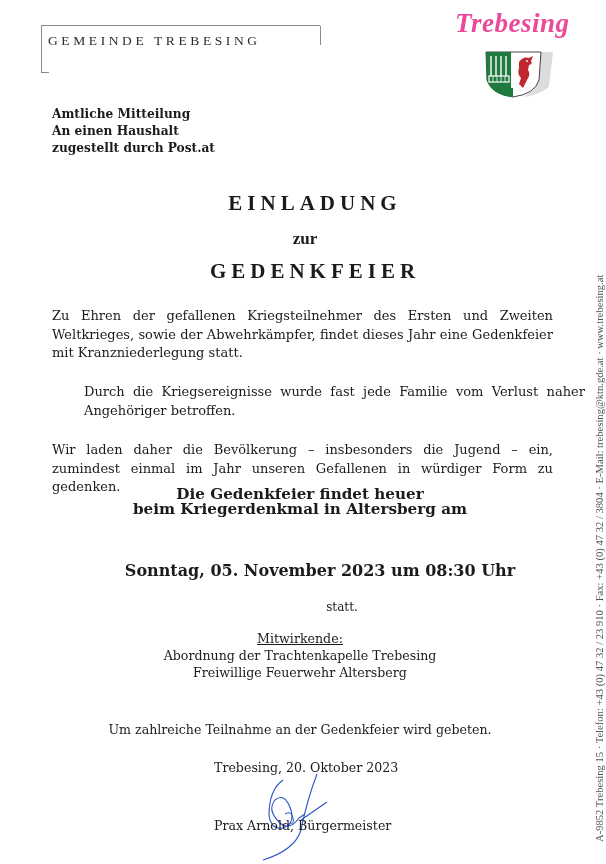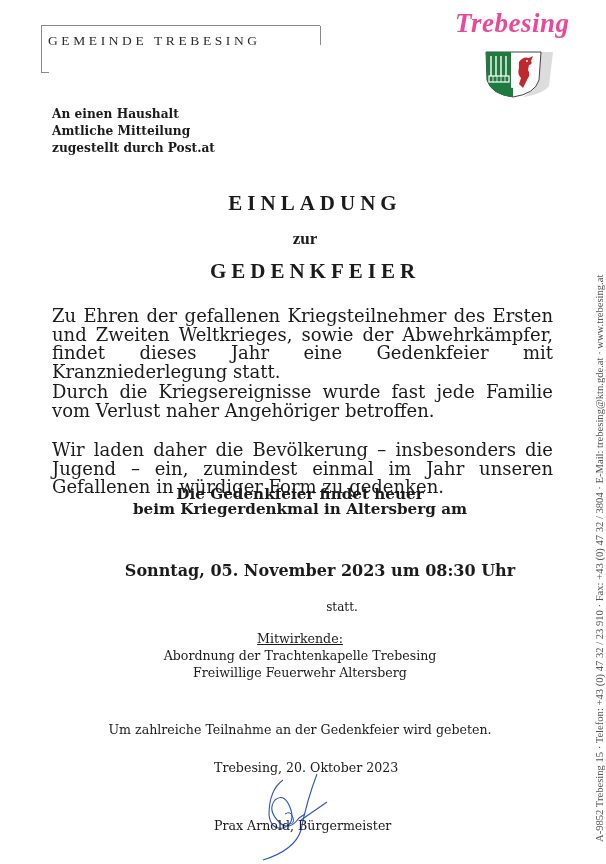--- a/index.html
+++ b/index.html
@@ -31,25 +31,25 @@
       left: 52px; top: 106px; font-size: 12.2px; font-weight: bold; line-height: 17px;
     }
     .addressee div { white-space: nowrap; }
     .title {
       left: 0; width: 606px; text-align: center; font-family: "Liberation Serif", serif;
     }
     .t1 { top: 191px; font-size: 21px; font-weight: bold; letter-spacing: 5px; padding-left: 12px; }
     .t2 { top: 229px; font-size: 17px; font-weight: bold; padding-left: 2px; }
     .t3 { top: 259px; font-size: 21px; font-weight: bold; letter-spacing: 5px; padding-left: 12px; }
     .para {
-      left: 52px; width: 501px; font-size: 18px; line-height: 18.6px; text-align: justify;
+      left: 52px; width: 501px; font-size: 13px; line-height: 18.6px; text-align: justify;
       text-align-last: left;
     }
     .p1 { top: 307px; }
-    .p2 { top: 383px; }
+    .p2 { top: 383px; margin-left: 32px; }
     .p3 { top: 441px; }
     .center { left: 0; width: 600px; text-align: center; }
     .event { font-size: 15.2px; font-weight: bold; }
     .e1 { top: 485px; }
     .e2 { top: 500px; }
     .e3 { top: 561px; font-size: 16px; padding-left: 20px; }
     .statt { top: 600px; font-size: 12px; margin-left: 42px; }
     .cont { font-size: 12.6px; line-height: 17px; }
     .mit-head { top: 630px; text-decoration: underline; }
     .mit1 { top: 647px; }
@@ -83,22 +83,22 @@
   <rect x="6" y="26" width="20" height="6" fill="none" stroke="#fff" stroke-width="1.2"></rect>
   <line x1="10" y1="26" x2="10" y2="32" stroke="#fff" stroke-width="0.8"></line>
   <line x1="14" y1="26" x2="14" y2="32" stroke="#fff" stroke-width="0.8"></line>
   <line x1="18" y1="26" x2="18" y2="32" stroke="#fff" stroke-width="0.8"></line>
   <line x1="22" y1="26" x2="22" y2="32" stroke="#fff" stroke-width="0.8"></line>
   <path d="M36 12 Q40 6 46 8 L50 6 L48 11 Q50 14 46 15 L45 20 Q48 24 44 30 L40 38 L36 34 L38 28 Q34 24 36 18 Z" fill="#c0282d"></path>
   <circle cx="44" cy="11" r="0.9" fill="#fff"></circle>
 </svg>
 
 <div class="abs addressee">
+  <div>Amtliche Mitteilung</div>
   <div>An einen Haushalt</div>
-  <div>Amtliche Mitteilung</div>
   <div>zugestellt durch Post.at</div>
 </div>
 
 <div class="abs title t1">EINLADUNG</div>
 <div class="abs title t2">zur</div>
 <div class="abs title t3">GEDENKFEIER</div>
 
 <div class="abs para p1">Zu Ehren der gefallenen Kriegsteilnehmer des Ersten und Zweiten Weltkrieges, sowie der Abwehrkämpfer, findet dieses Jahr eine Gedenkfeier mit Kranzniederlegung statt.</div>
 <div class="abs para p2">Durch die Kriegsereignisse wurde fast jede Familie vom Verlust naher Angehöriger betroffen.</div>
 <div class="abs para p3">Wir laden daher die Bevölkerung – insbesonders die Jugend – ein, zumindest einmal im Jahr unseren Gefallenen in würdiger Form zu gedenken.</div>

